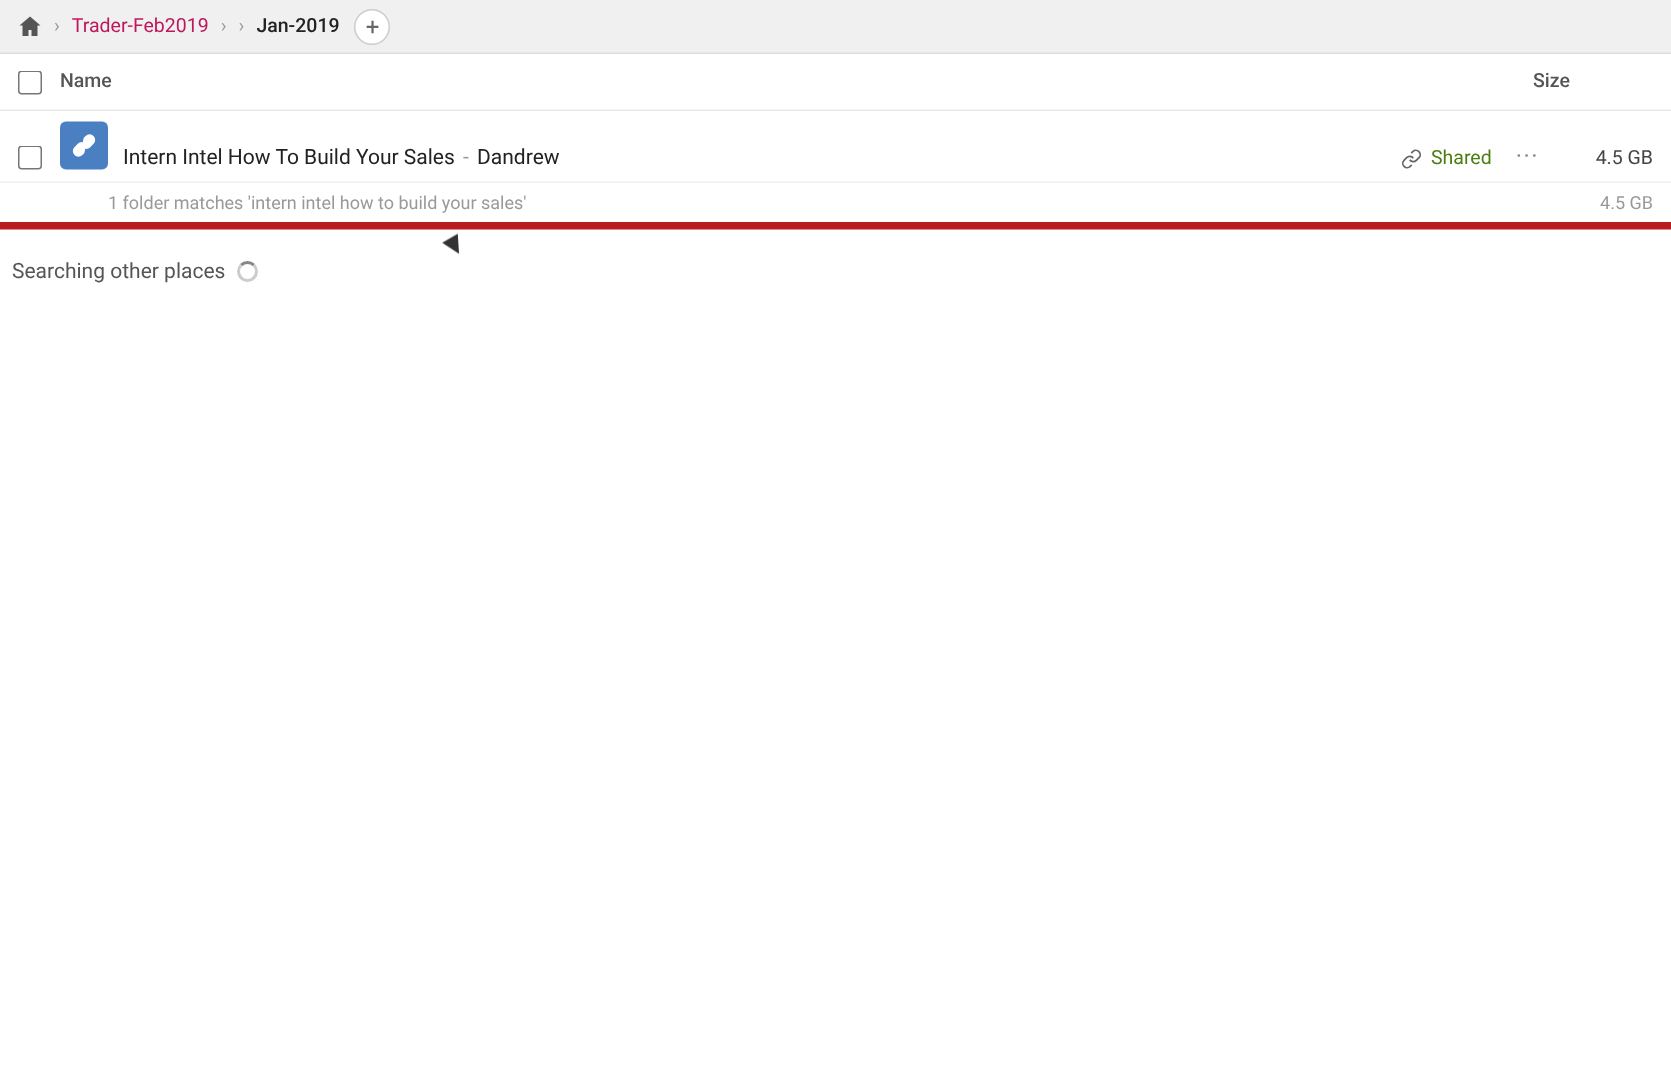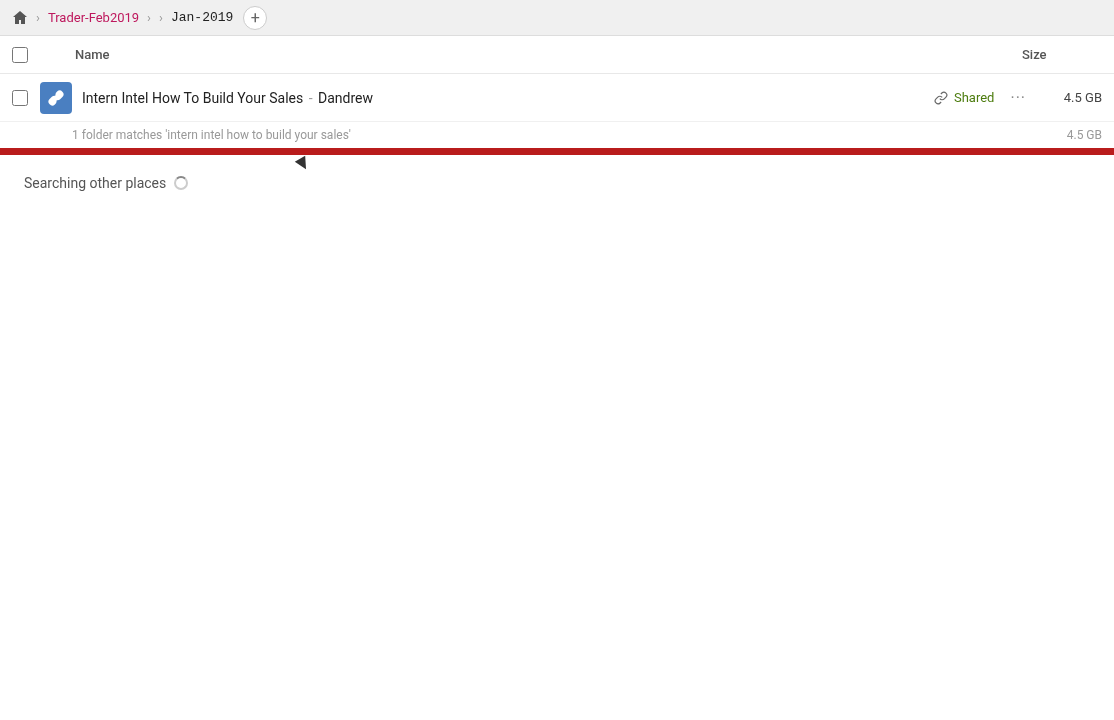--- a/index.html
+++ b/index.html
@@ -51,21 +51,20 @@
       color: #be185d;
       font-size: 13px;
       cursor: pointer;
       padding: 2px 4px;
       border-radius: 3px;
     }
 
     .breadcrumb-item.current {
       color: #222;
       font-weight: 500;
-      font-family: Liberation Mono, monospace;
     }
 
     .breadcrumb-add {
       display: flex;
       align-items: center;
       justify-content: center;
       width: 24px;
       height: 24px;
       border: 1px solid #ccc;
       border-radius: 50%;
@@ -85,21 +84,20 @@
       flex-direction: column;
     }
 
     
     .column-header {
       display: flex;
       align-items: center;
       padding: 8px 12px;
       border-bottom: 1px solid #e8e8e8;
       height: 38px;
-      gap: 35px;
     }
 
     .header-checkbox {
       width: 16px;
       height: 16px;
       margin-right: 12px;
       cursor: pointer;
     }
 
     .header-name {
@@ -113,21 +111,21 @@
       font-size: 13px;
       color: #555;
       font-weight: 500;
       width: 80px;
       text-align: left;
     }
 
     
     .file-row {
       display: flex;
-      align-items: center;
+      align-items: flex-end;
       padding: 8px 12px;
       border-bottom: 1px solid #f0f0f0;
       height: 48px;
       cursor: pointer;
     }
 
     .file-checkbox {
       width: 16px;
       height: 16px;
       margin-right: 12px;
@@ -190,35 +188,35 @@
       color: #444;
       width: 60px;
       text-align: right;
     }
 
     
     .match-info {
       padding: 6px 12px 6px 72px;
       font-size: 12px;
       color: #999;
-      border-bottom: 7px solid #b91c1c;
+      border-bottom: 5px solid #b91c1c;
       display: flex;
       justify-content: space-between;
       align-items: center;
     }
 
     .match-size {
       font-size: 12px;
       color: #999;
       padding-right: 0;
     }
 
     
     .searching-section {
-      padding: 20px 24px;
+      padding: 20px 8px;
     }
 
     .searching-label {
       display: flex;
       align-items: center;
       gap: 8px;
       font-size: 14px;
       color: #555;
       font-weight: 400;
     }

